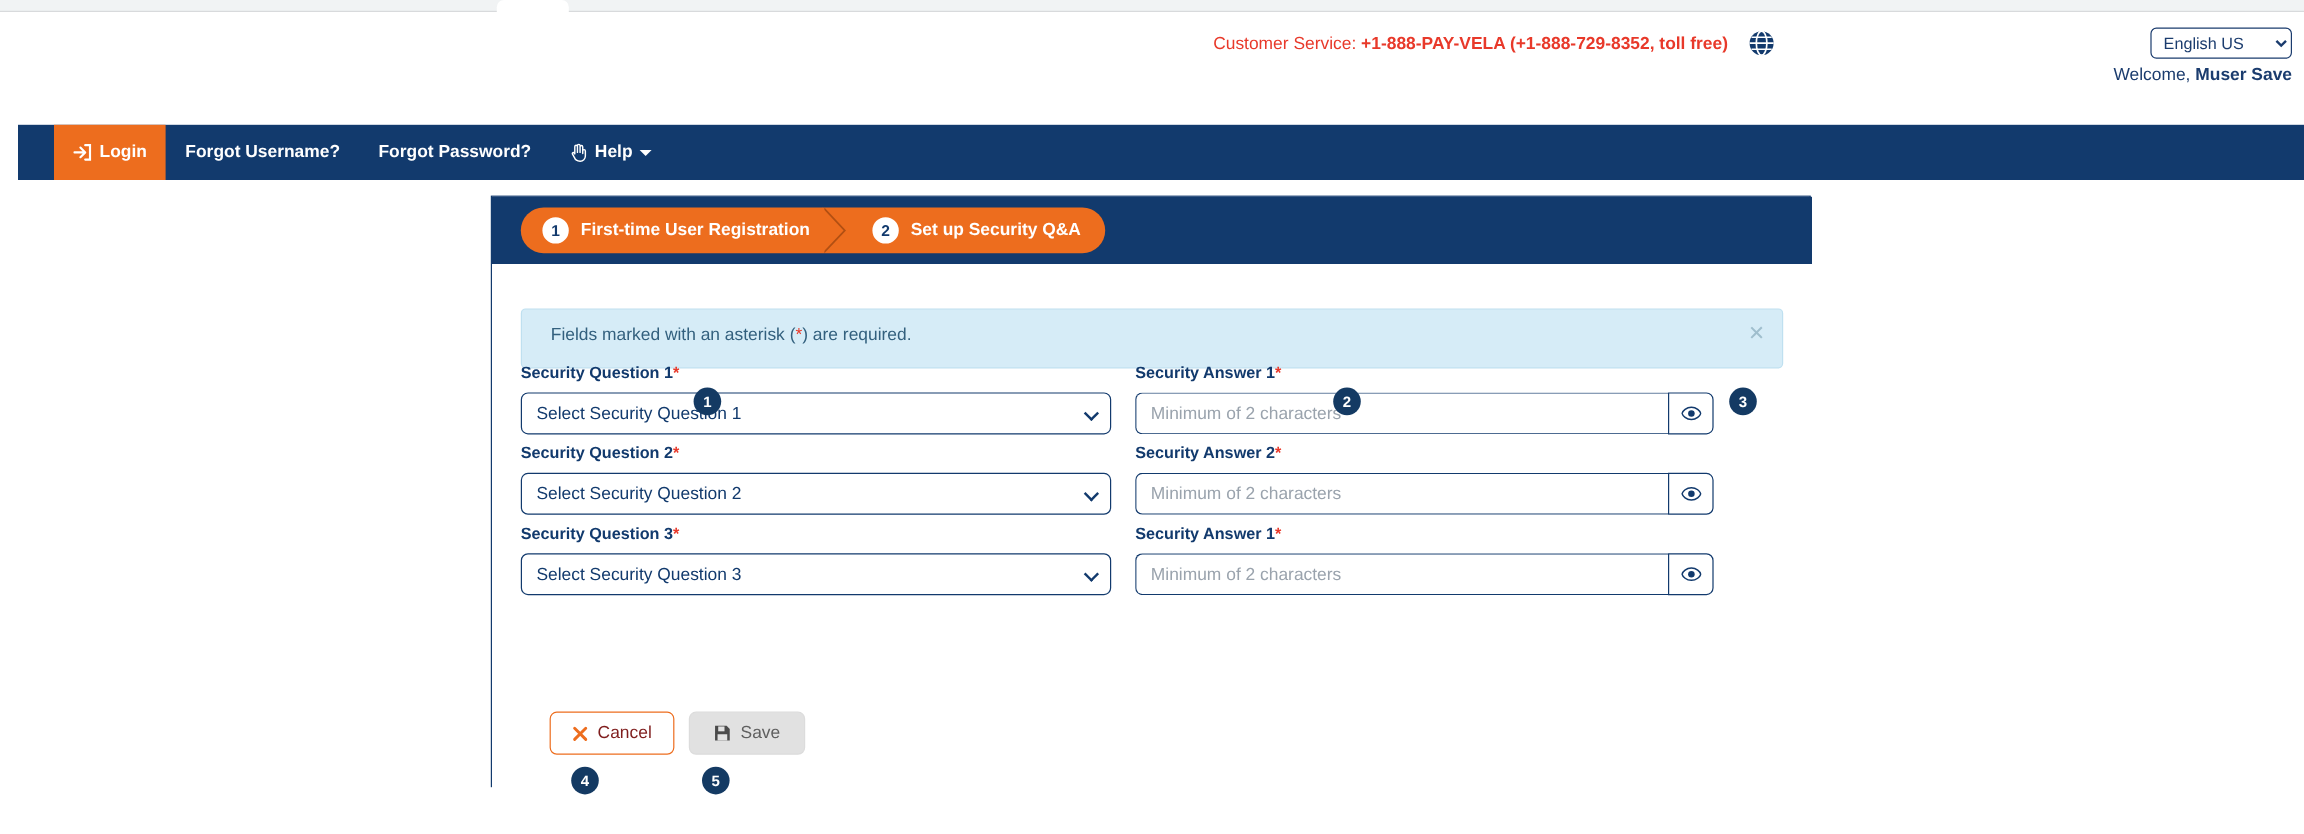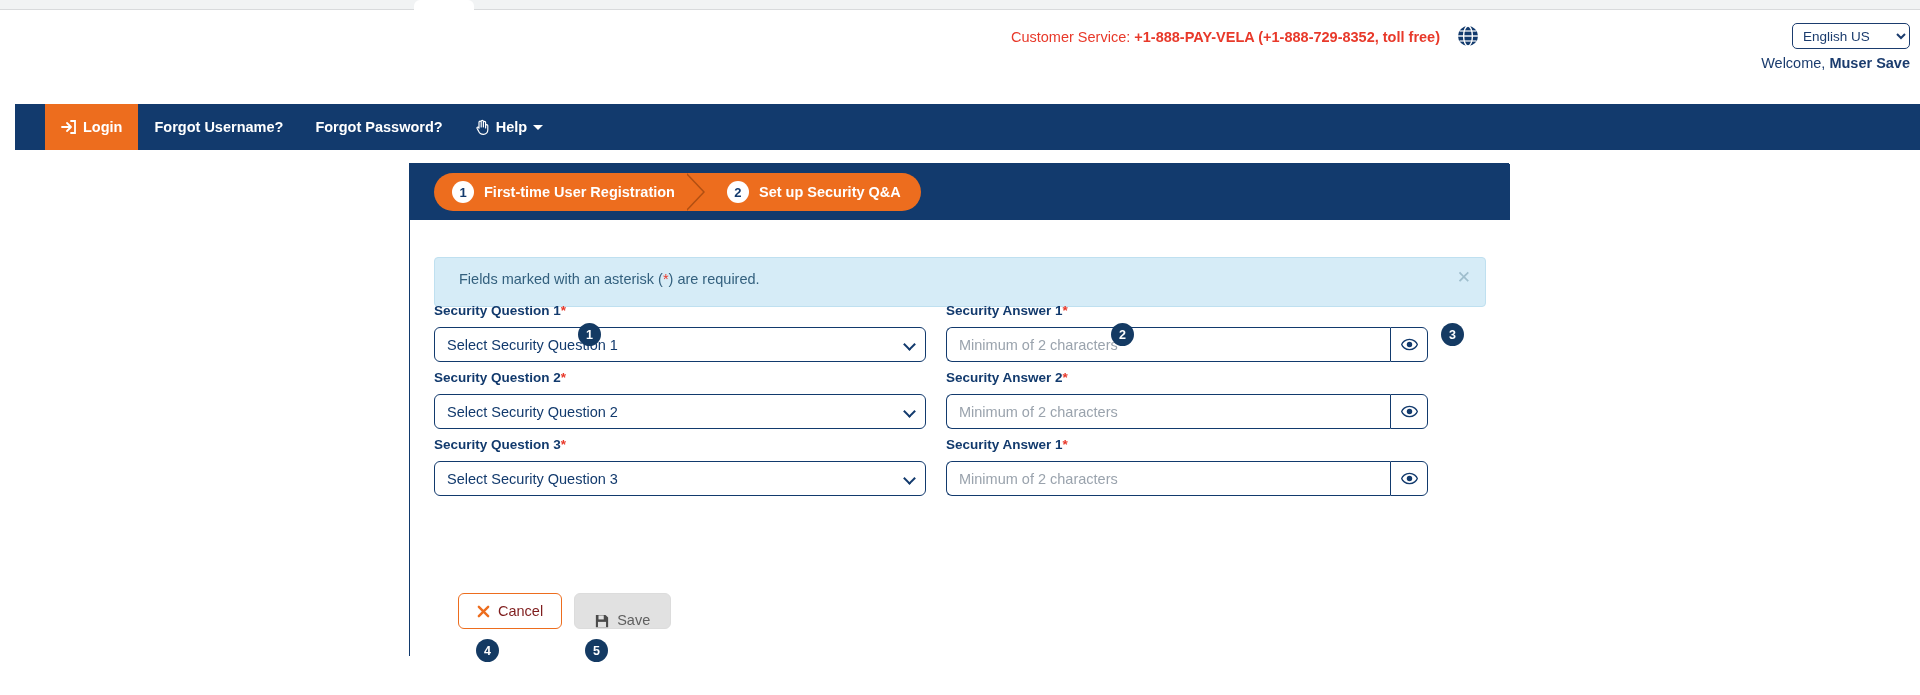--- a/index.html
+++ b/index.html
@@ -243,21 +243,21 @@
     border: 1px solid #ed6d1e; border-radius: 6px;
     background: #ffffff; color: #7f1d1d;
     font-size: 14.5px; font-family: "Liberation Sans", sans-serif;
     display: flex; align-items: center; gap: 8px; cursor: pointer;
   }
   #save-button {
     height: 36px; padding: 0 20px;
     border: 1px solid #dcdcdc; border-radius: 6px;
     background: #e1e1e1; color: #5f5f5f;
     font-size: 14.5px; font-family: "Liberation Sans", sans-serif;
-    display: flex; align-items: flex-end; gap: 8px; cursor: pointer;
+    display: flex; align-items: center; gap: 8px; cursor: pointer;
   }
 </style>
 </head>
 <body>
 
 <div id="browser-strip">
   <div class="tab-stub"></div>
 </div>
 
 <div id="top-header">

